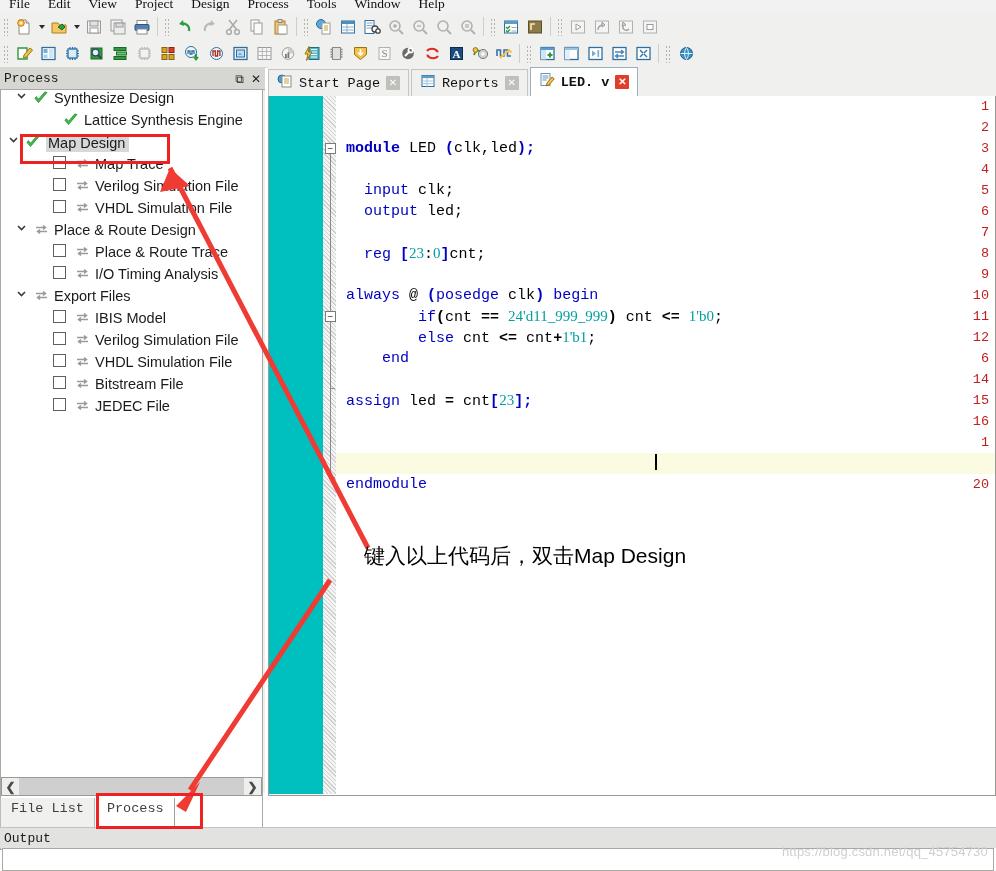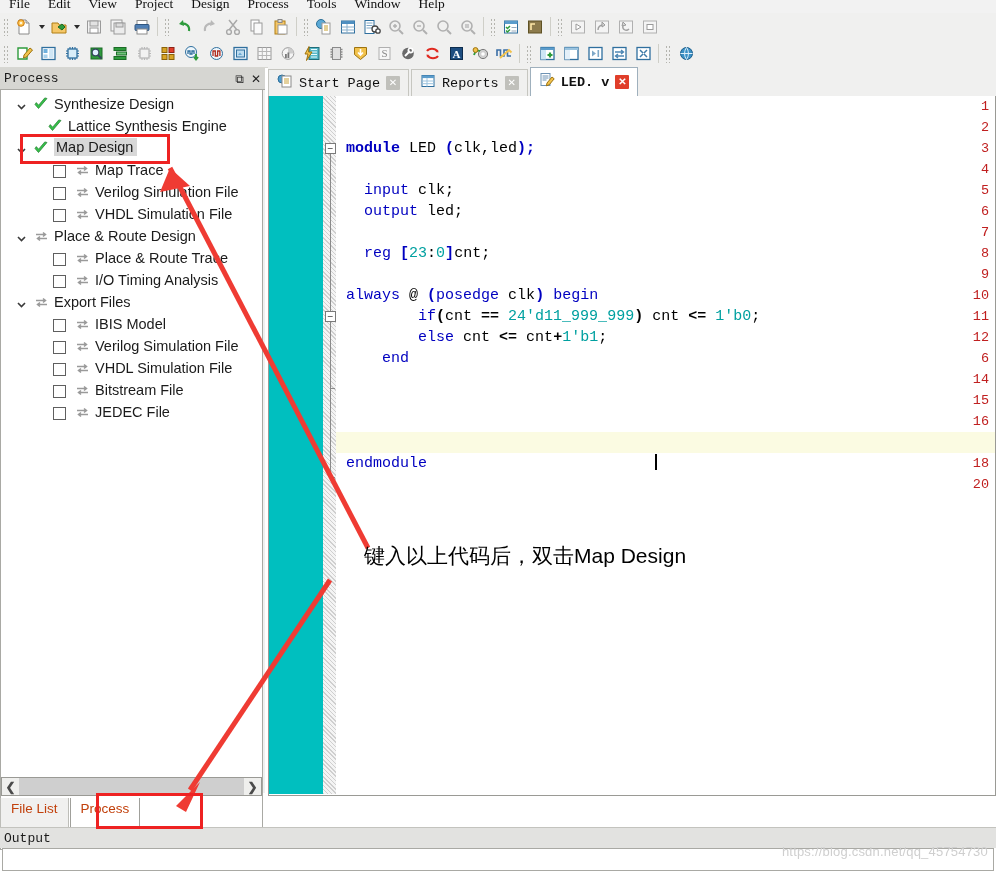--- a/index.html
+++ b/index.html
@@ -81,21 +81,21 @@
   .panel-btns span { font-size: 12px; color: #222; line-height: 1; }
 
   .tree {
     position: absolute; left: 0; top: 22px; width: 263px; height: 760px;
     background: #ffffff;
     border: 1px solid #a9a9a4; border-top: none;
     box-sizing: border-box;
     overflow: hidden;
   }
   .trow {
-    display: flex; align-items: flex-end; height: 22px;
+    display: flex; align-items: flex-start; height: 22px;
     font-family: "Liberation Sans", sans-serif;
     font-size: 14.5px; color: #1b1b1b;
     white-space: nowrap;
   }
   .chev {
     width: 20px; display: flex; align-items: center; justify-content: center;
     flex: 0 0 auto;
   }
   .chev svg { display:block; }
   .cbox {
@@ -115,22 +115,22 @@
   .hs-btn { width: 17px; height: 17px; display:flex; align-items:center; justify-content:center;
             color:#4b4b4b; font-size: 12px; font-weight: bold; flex: 0 0 auto;}
   .hs-track { flex: 1 1 auto; height: 17px; background: #cfcfcf; }
 
   
   .bottom-tabs {
     position: absolute; left: 0; top: 798px; width: 265px; height: 25px;
     display: flex; align-items: flex-start;
   }
   .btab {
-    font-family: Liberation Sans, sans-serif;
-    font-size: 13.5px; color: #c2410c;
+    font-family: Liberation Mono, monospace;
+    font-size: 13.5px; color: #404040;
     padding: 3px 10px 19px 10px;
     background: #f0f0ef;
     border: 1px solid #bdbdb8; border-top: none;
     margin-right: 1px;
   }
   .btab.active { background: #ffffff; border-color: #a0a09b; }
 
   
   .editor-wrap {
     position: absolute; left: 268px; top: 66px; width: 728px; height: 757px;
@@ -186,21 +186,21 @@
   .codelines {
     position: absolute; left: 67px; top: 0; right: 0; height: 698px;
     font-family: "Liberation Mono", monospace;
     font-size: 15px;
     color: #000;
   }
   .cline { height: 21px; line-height: 21px; white-space: pre; padding-left: 10px; }
   .cline.hl { background: #fbfbe2; }
   .kw   { color: #0000c0; font-weight: bold; }
   .kwb  { color: #0000c0; }
-  .num  { color: #00a0a0; }
+  .num  { color: #00a0a0; font-family: Liberation Serif, serif; }
   .op   { color: #000; font-weight: bold; }
   .br   { color: #0000c0; font-weight: bold; }
   .pl   { color: #000; }
 
   
   .foldmark {
     position: absolute; width: 11px; height: 11px;
     border: 1px solid #7a7a7a; background: #fff;
     box-sizing: border-box;
     display: flex; align-items: center; justify-content: center;
@@ -667,30 +667,30 @@
             </svg>
           </span>
         <span class="ticon">
             <svg width="16" height="16" viewBox="0 0 16 16">
               <path d="M2 8.5l3.5 4L14 2.5l-2.2-.6L5.6 9.2 3.3 6.6z" fill="#35c14a" stroke="#1c7a2a" stroke-width="0.7"></path>
             </svg>
           </span>
         <span class="tlabel">Synthesize Design</span>
       </div>
 
-      <div class="trow" style="padding-left:44px">
+      <div class="trow" style="padding-left:60px">
         <span class="ticon">
             <svg width="16" height="16" viewBox="0 0 16 16">
               <path d="M2 8.5l3.5 4L14 2.5l-2.2-.6L5.6 9.2 3.3 6.6z" fill="#35c14a" stroke="#1c7a2a" stroke-width="0.7"></path>
             </svg>
           </span>
         <span class="tlabel">Lattice Synthesis Engine</span>
       </div>
 
-      <div class="trow" style="padding-left:10px">
+      <div class="trow" style="padding-left:2px">
         <span class="chev">
             <svg width="11" height="11" viewBox="0 0 11 11">
               <path d="M2 4l3.5 3.5L9 4" stroke="#3a3a3a" stroke-width="1.6" fill="none"></path>
             </svg>
           </span>
         <span class="ticon">
             <svg width="16" height="16" viewBox="0 0 16 16">
               <path d="M2 8.5l3.5 4L14 2.5l-2.2-.6L5.6 9.2 3.3 6.6z" fill="#35c14a" stroke="#1c7a2a" stroke-width="0.7"></path>
             </svg>
           </span>
@@ -928,20 +928,21 @@
         <div class="cline">  <span class="kwb">input</span> <span class="pl">clk;</span></div>
         <div class="cline">  <span class="kwb">output</span> <span class="pl">led;</span></div>
         <div class="cline">&nbsp;</div>
         <div class="cline">  <span class="kwb">reg</span> <span class="br">[</span><span class="num">23</span><span class="pl">:</span><span class="num">0</span><span class="br">]</span><span class="pl">cnt;</span></div>
         <div class="cline">&nbsp;</div>
         <div class="cline"><span class="kwb">always</span> <span class="pl">@</span> <span class="br">(</span><span class="kwb">posedge</span> <span class="pl">clk</span><span class="br">)</span> <span class="kwb">begin</span></div>
         <div class="cline">        <span class="kwb">if</span><span class="op">(</span><span class="pl">cnt</span> <span class="op">==</span> <span class="num">24'd11_999_999</span><span class="op">)</span> <span class="pl">cnt</span> <span class="op">&lt;=</span> <span class="num">1'b0</span><span class="pl">;</span></div>
         <div class="cline">        <span class="kwb">else</span> <span class="pl">cnt</span> <span class="op">&lt;=</span> <span class="pl">cnt</span><span class="op">+</span><span class="num">1'b1</span><span class="pl">;</span></div>
         <div class="cline">    <span class="kwb">end</span></div>
         <div class="cline">&nbsp;</div>
+        <div class="cline"><span class="kwb">assign</span> <span class="pl">led</span> <span class="op">=</span> <span class="pl">cnt</span><span class="br">[</span><span class="num">23</span><span class="br">];</span></div>
         <div class="cline">&nbsp;</div>
         <div class="cline">&nbsp;</div>
         <div class="cline hl">&nbsp;</div>
         <div class="cline"><span class="kwb">endmodule</span></div>
       </div>
 
       <div class="caret" style="left:386px; top:358px"></div>
 
     </div>
   </div>

